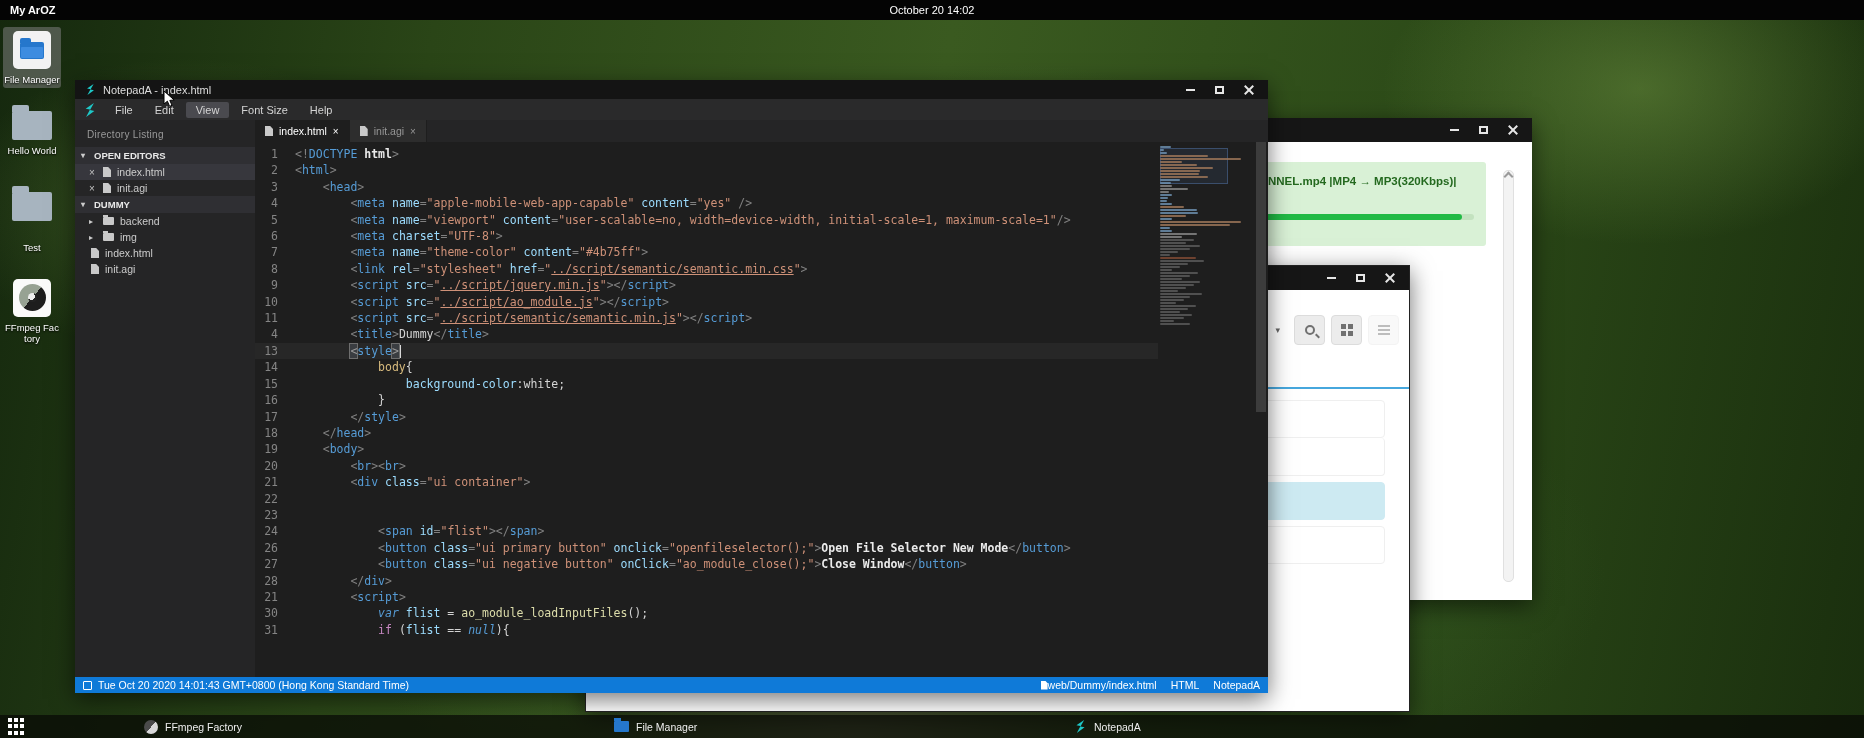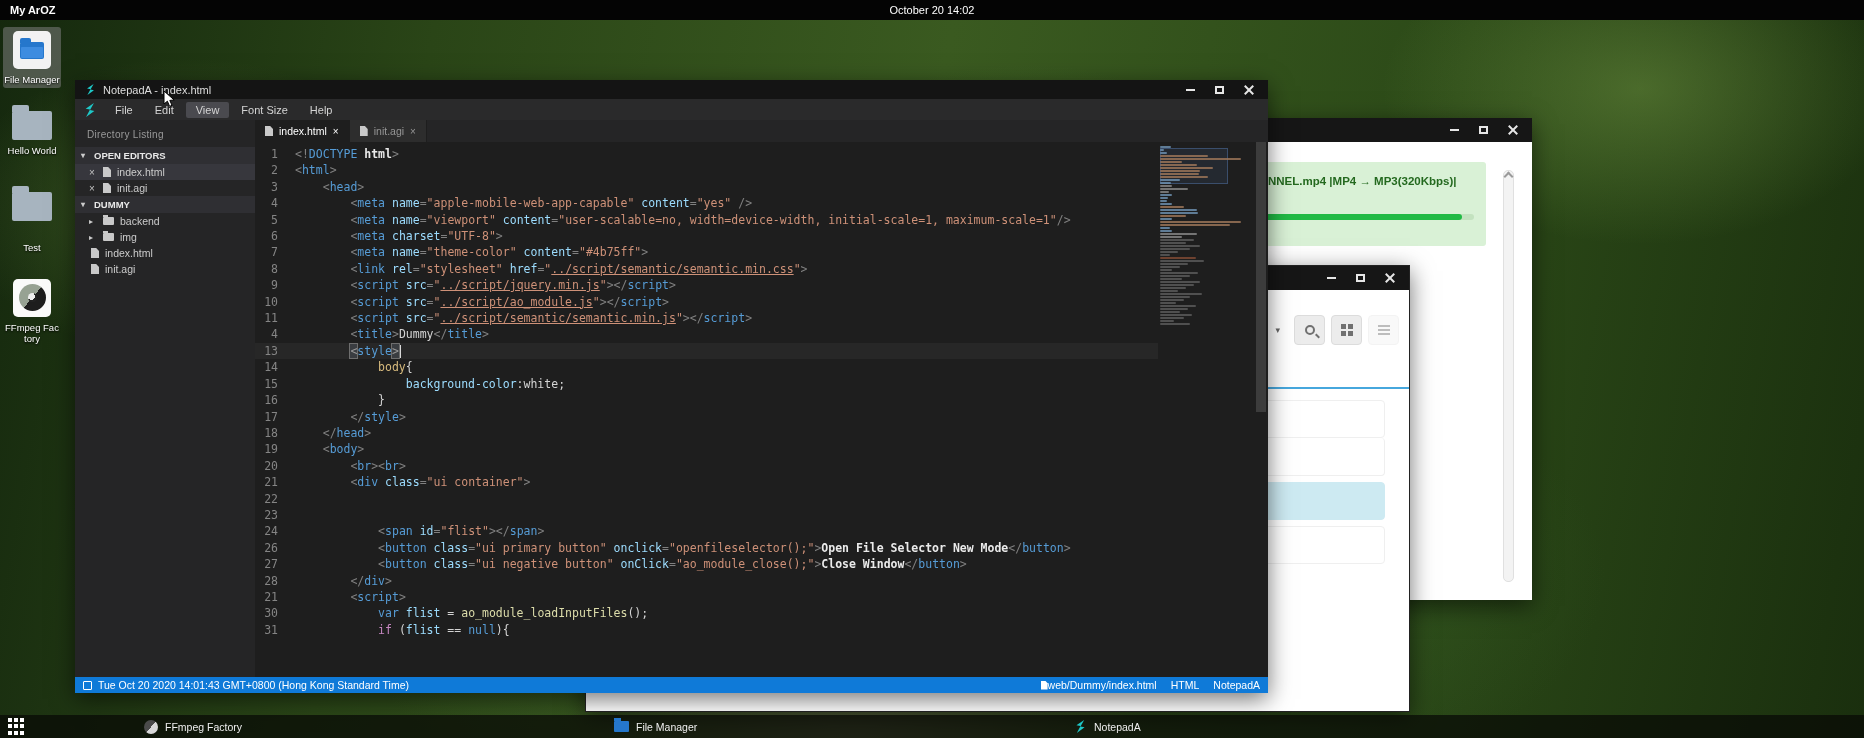--- a/index.html
+++ b/index.html
@@ -100,21 +100,21 @@
   .tab.active { background:#1e1e1e; color:#ffffff; }
   .tab .tx { font-size:10px; }
   .np-codewrap { position:relative; flex:1; background:#1e1e1e; overflow:hidden; }
   .np-code { position:absolute; left:0; top:4px; right:110px; font-family:"DejaVu Sans Mono", monospace; font-size:11.5px; line-height:16.4px; }
   .code-line { display:flex; white-space:pre; }
   .code-line .ln { width:40px; text-align:right; padding-right:17px; color:#858585; flex:none; }
   .code-line.cur-line { background:rgba(255,255,255,.045); }
   .tk-pb { color:#808080; } .tk-tag { color:#569cd6; } .tk-attr { color:#9cdcfe; }
   .tk-str { color:#ce9178; } .tk-stru { color:#ce9178; text-decoration:underline; }
   .tk-txt { color:#d4d4d4; } .tk-wb { color:#eaeaea; font-weight:bold; }
-  .tk-sel { color:#d7ba7d; } .tk-kw { color:#569cd6; } .tk-ctl { color:#c586c0; } .tk-fn { color:#dcdcaa; }
+  .tk-sel { color:#d7ba7d; } .tk-kw { color:#569cd6;font-style:italic; } .tk-ctl { color:#c586c0; } .tk-fn { color:#dcdcaa; }
   .tk-brk { color:#9a9a9a; outline:1px solid #6e6e6e; background:#3a3d41; }
   .tk-cur { display:inline-block; width:1.5px; height:13px; background:#d8d8d8; vertical-align:middle; margin-left:1px; }
   .np-minimap { position:absolute; top:4px; right:16px; width:92px; bottom:0; }
   .mm-line { height:2px; margin-bottom:1px; border-radius:1px; }
   .mm-view { position:absolute; left:0; top:2px; width:68px; height:36px; background:rgba(100,150,220,.10); border:1px solid rgba(100,150,220,.35); }
   .np-scroll { position:absolute; top:0; right:0; width:14px; bottom:0; }
   .np-thumb { position:absolute; top:0; left:2px; width:10px; height:270px; background:rgba(140,140,140,.28); }
   .np-status { height:16px; background:#0f7ad8; color:#fff; font-size:10.5px; display:flex; justify-content:space-between; padding:0 8px; }
   .st-left,.st-right { display:flex; align-items:center; gap:6px; }
   .st-right { gap:14px; }

